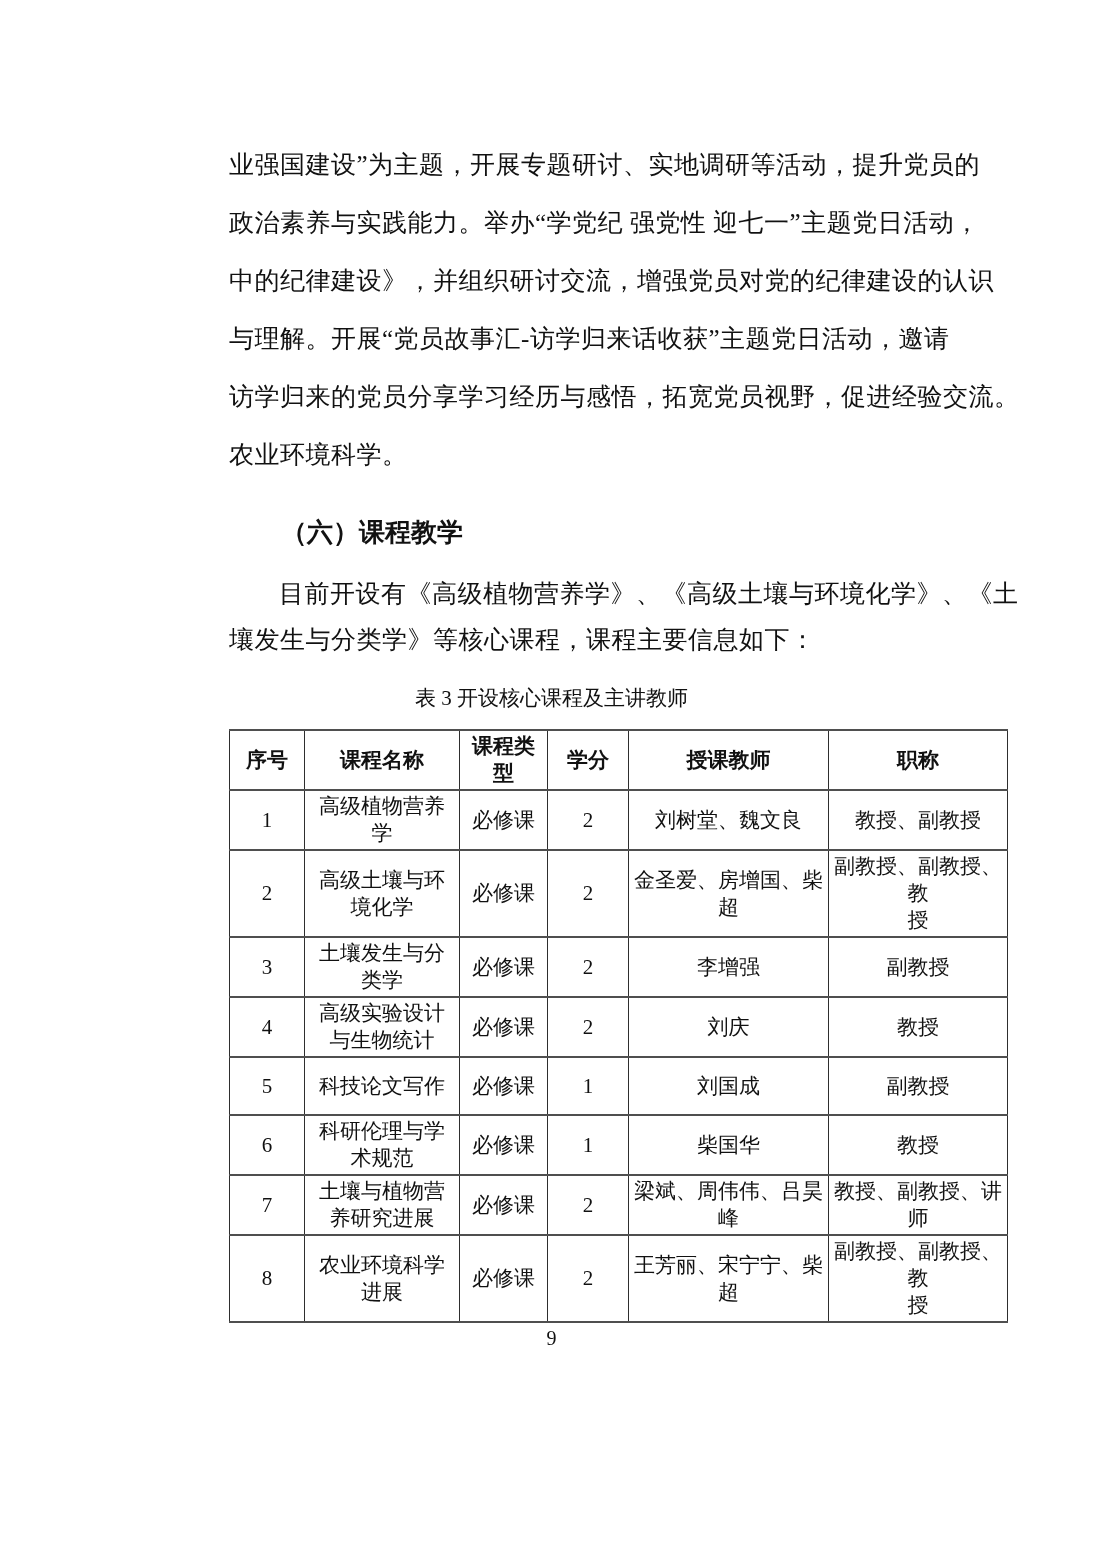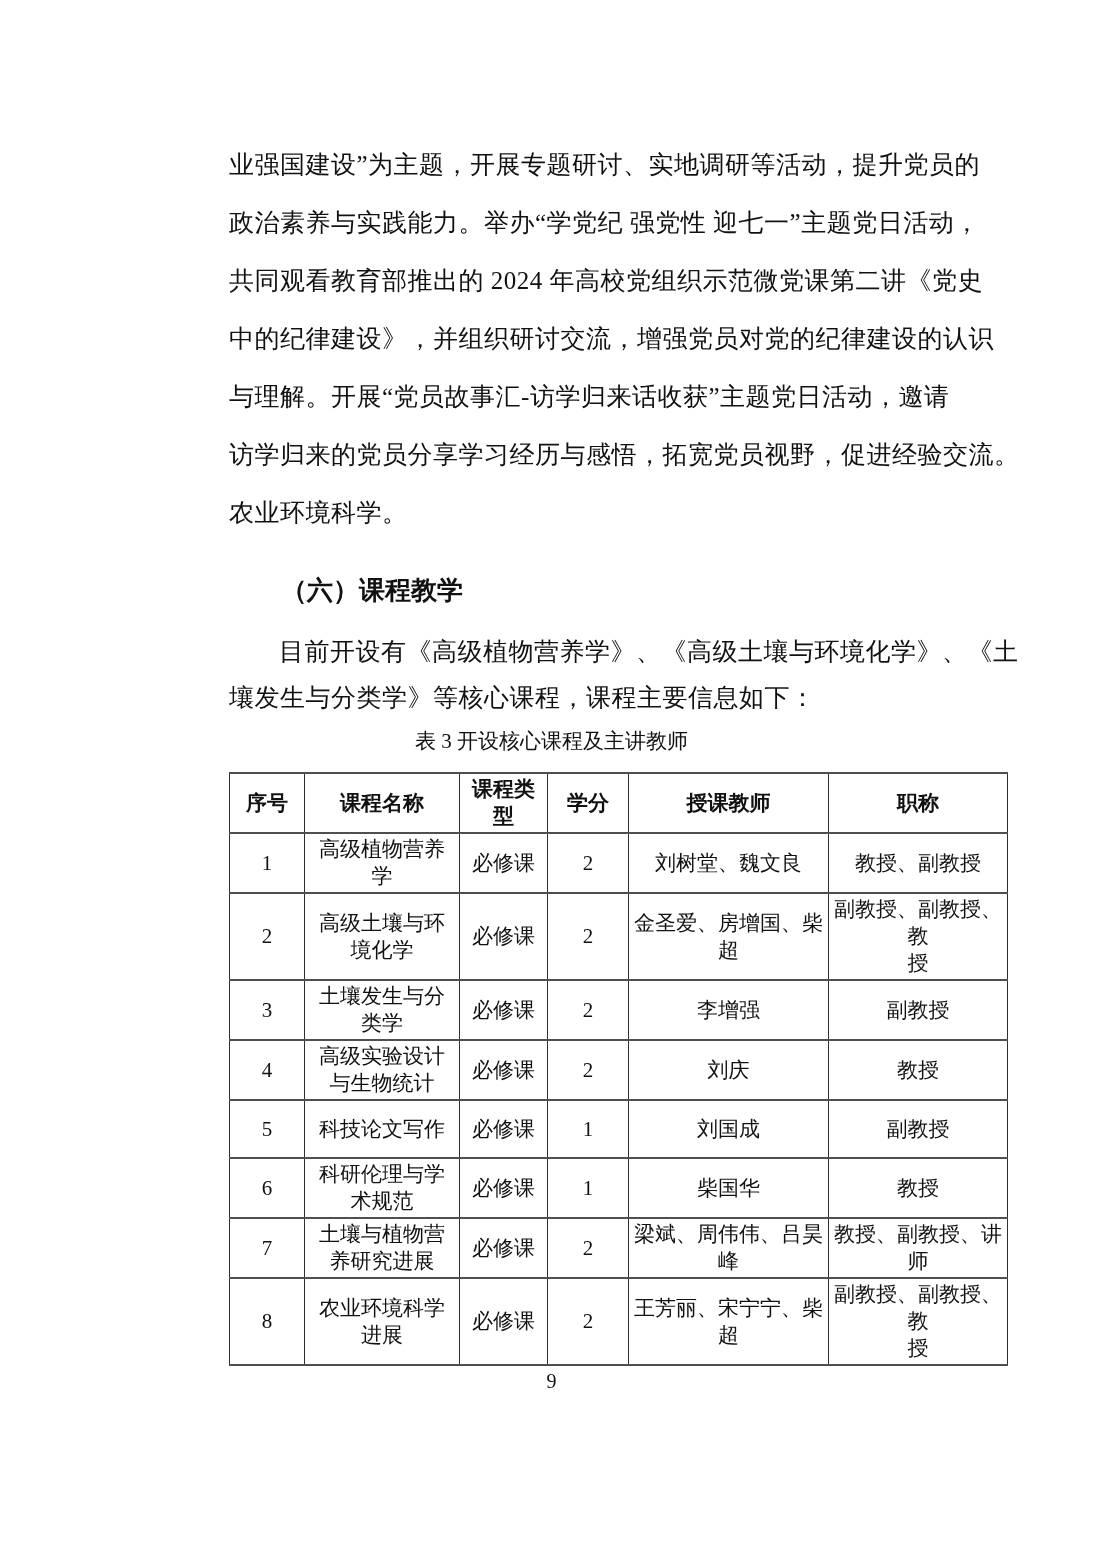--- a/index.html
+++ b/index.html
@@ -44,21 +44,21 @@
     line-height: 46px;
     text-align: justify;
     text-align-last: justify;
     letter-spacing: 0.5px;
     white-space: nowrap;
   }
   .para2 .line.indent { text-indent: 2em; }
   .para2 .line.last { text-align-last: left; }
   
   .table-caption {
-    margin-top: 5px;
+    margin-top: 20px;
     font-size: 21px;
     line-height: 30px;
     text-align: center;
   }
   
   table.courses {
     margin-top: 16px;
     width: 778px;
     border-collapse: collapse;
     table-layout: fixed;
@@ -89,21 +89,20 @@
 </style>
 </head>
 <body>
 
 <div class="page">
   <div class="content">
 
     <div class="para1">
       <div class="line">业强国建设”为主题，开展专题研讨、实地调研等活动，提升党员的</div>
       <div class="line">政治素养与实践能力。举办“学党纪 强党性 迎七一”主题党日活动，</div>
-      <div class="line">共同观看教育部推出的 2024 年高校党组织示范微党课第二讲《党史</div>
       <div class="line">中的纪律建设》，并组织研讨交流，增强党员对党的纪律建设的认识</div>
       <div class="line">与理解。开展“党员故事汇-访学归来话收获”主题党日活动，邀请</div>
       <div class="line">访学归来的党员分享学习经历与感悟，拓宽党员视野，促进经验交流。</div>
       <div class="line last">农业环境科学。</div>
     </div>
 
     <div class="heading">（六）课程教学</div>
 
     <div class="para2">
       <div class="line indent">目前开设有《高级植物营养学》、《高级土壤与环境化学》、《土</div>

